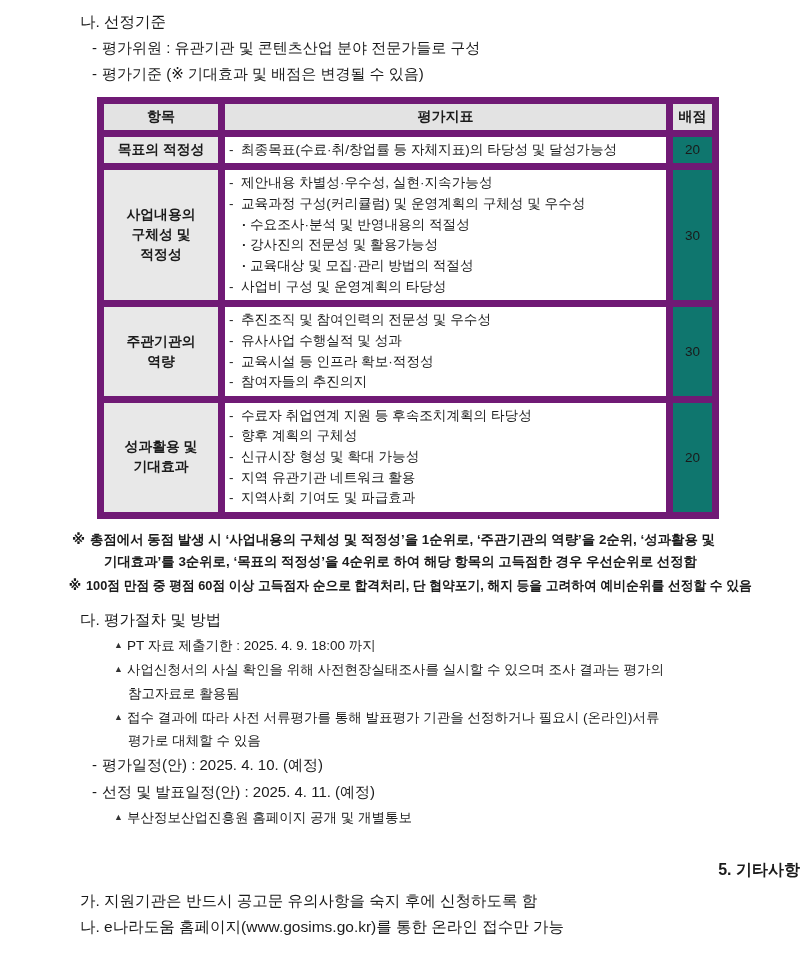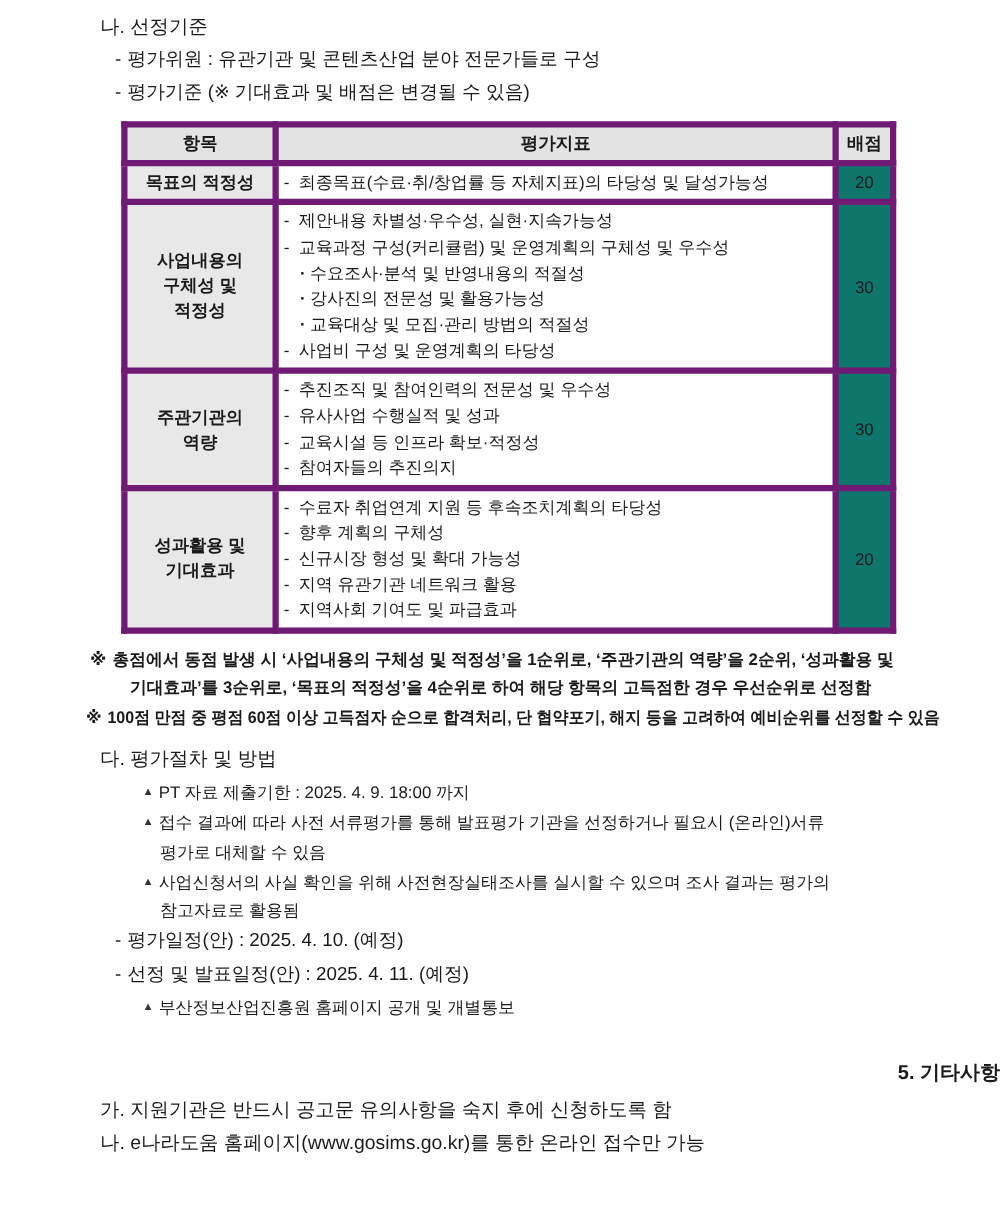--- a/index.html
+++ b/index.html
@@ -69,21 +69,21 @@
     border-collapse: collapse;
     width: 615px;
     table-layout: fixed;
     font-size: 13.6px;
   }
   table.eval col.c-item  { width: 121px; }
   table.eval col.c-index { width: 448px; }
   table.eval col.c-score { width: 46px; }
 
   table.eval th, table.eval td {
-    border: 5px solid #701a75;
+    border: 7px solid #701a75;
     padding: 3px 4px;
     vertical-align: middle;
   }
   table.eval thead th {
     background: #e3e3e3;
     font-weight: bold;
     text-align: center;
     font-size: 14px;
     padding: 4px 4px;
   }
@@ -246,23 +246,23 @@
 
   <p class="note condensed"><span class="mark">※</span><span>100점 만점 중 평점 60점 이상 고득점자 순으로 합격처리, 단 협약포기, 해지 등을 고려하여 예비순위를 선정할 수 있음</span></p>
 
   <div class="spacer-sm"></div>
 
   <p class="lvl-b">다. 평가절차 및 방법</p>
 
 
   <p class="lvl-tri"><span class="tri">▲</span><span>PT 자료 제출기한 : 2025. 4. 9. 18:00 까지</span></p>
 
+  <p class="lvl-tri"><span class="tri">▲</span><span>사업신청서의 사실 확인을 위해 사전현장실태조사를 실시할 수 있으며 조사 결과는 평가의</span><span class="hang">참고자료로 활용됨</span></p>
+
   <p class="lvl-tri"><span class="tri">▲</span><span>접수 결과에 따라 사전 서류평가를 통해 발표평가 기관을 선정하거나 필요시 (온라인)서류</span><span class="hang">평가로 대체할 수 있음</span></p>
-
-  <p class="lvl-tri"><span class="tri">▲</span><span>사업신청서의 사실 확인을 위해 사전현장실태조사를 실시할 수 있으며 조사 결과는 평가의</span><span class="hang">참고자료로 활용됨</span></p>
 
   <p class="lvl-dash"><span class="dash">-</span><span>평가일정(안) : 2025. 4. 10. (예정)</span></p>
 
   <p class="lvl-dash"><span class="dash">-</span><span>선정 및 발표일정(안) : 2025. 4. 11. (예정)</span></p>
 
   <p class="lvl-tri"><span class="tri">▲</span><span>부산정보산업진흥원 홈페이지 공개 및 개별통보</span></p>
 
   <div class="spacer-lg"></div>
 
   <p class="sec-head">5. 기타사항</p>

